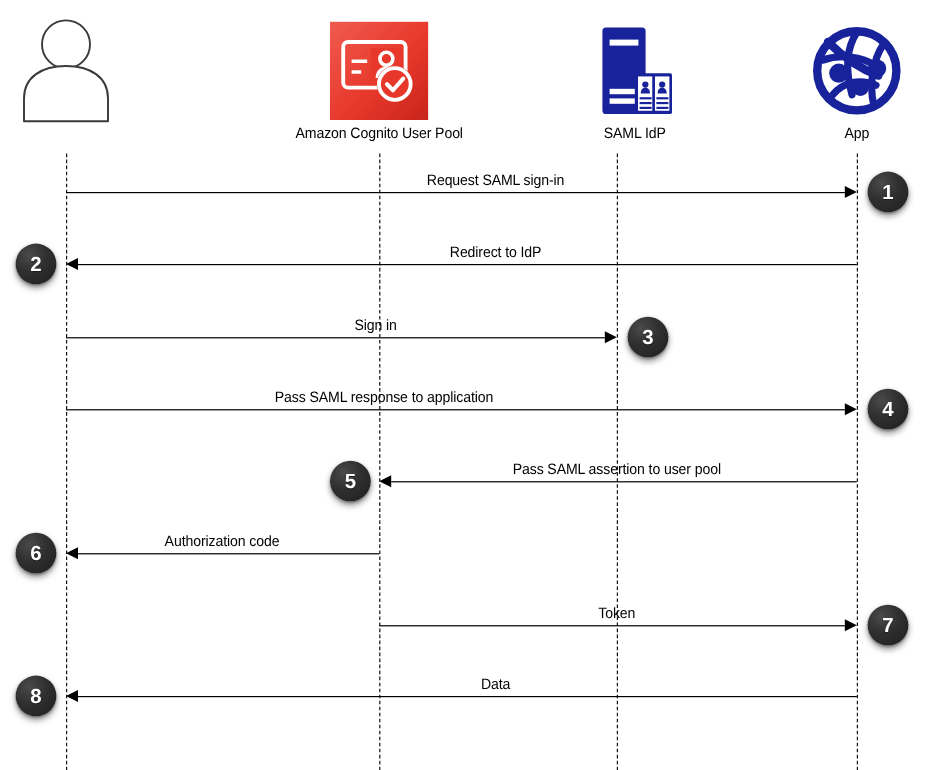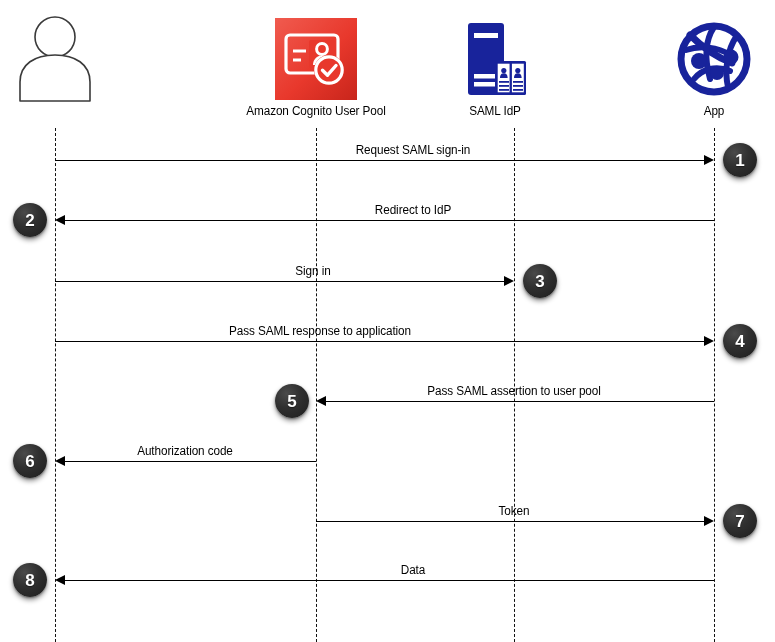--- a/index.html
+++ b/index.html
@@ -131,21 +131,21 @@
         <circle cx="47" cy="31" r="5.4" fill="none" stroke="#ffffff" stroke-width="3"></circle>
         <path d="M38 47 C38 40.5 43 37.5 47 37.5 C51 37.5 56 40.5 56 47 Z" fill="#ffffff"></path>
         <circle cx="54" cy="52" r="15" fill="#e8382c"></circle>
         <circle cx="54" cy="52" r="13.2" fill="none" stroke="#ffffff" stroke-width="3.2"></circle>
         <path d="M47.5 52.2 L52.5 57.2 L61 47.5" fill="none" stroke="#ffffff" stroke-width="3.4" stroke-linecap="round" stroke-linejoin="round"></path>
       </svg>
     </div>
     <div class="actor-label">Amazon Cognito User Pool</div>
   </div>
 
-  <div class="actor" style="left:420px; top:14px;">
+  <div class="actor" style="left:454px; top:14px;">
     <div class="actor-icon">
       <svg width="80" height="84" viewBox="0 0 80 84">
         <rect x="13" y="6" width="36" height="72" rx="3" fill="#18239b"></rect>
         <rect x="19" y="16" width="24" height="5" fill="#ffffff"></rect>
         <rect x="19" y="57" width="24" height="4.5" fill="#ffffff"></rect>
         <rect x="19" y="65" width="24" height="4.5" fill="#ffffff"></rect>
         <rect x="40" y="44" width="31" height="34" rx="1.5" fill="#18239b"></rect>
         <rect x="42" y="46" width="13.5" height="30" fill="#ffffff" stroke="#18239b" stroke-width="1.4"></rect>
         <rect x="56" y="46" width="13.5" height="30" fill="#ffffff" stroke="#18239b" stroke-width="1.4"></rect>
         <circle cx="48.8" cy="53.5" r="2.6" fill="#18239b"></circle>

